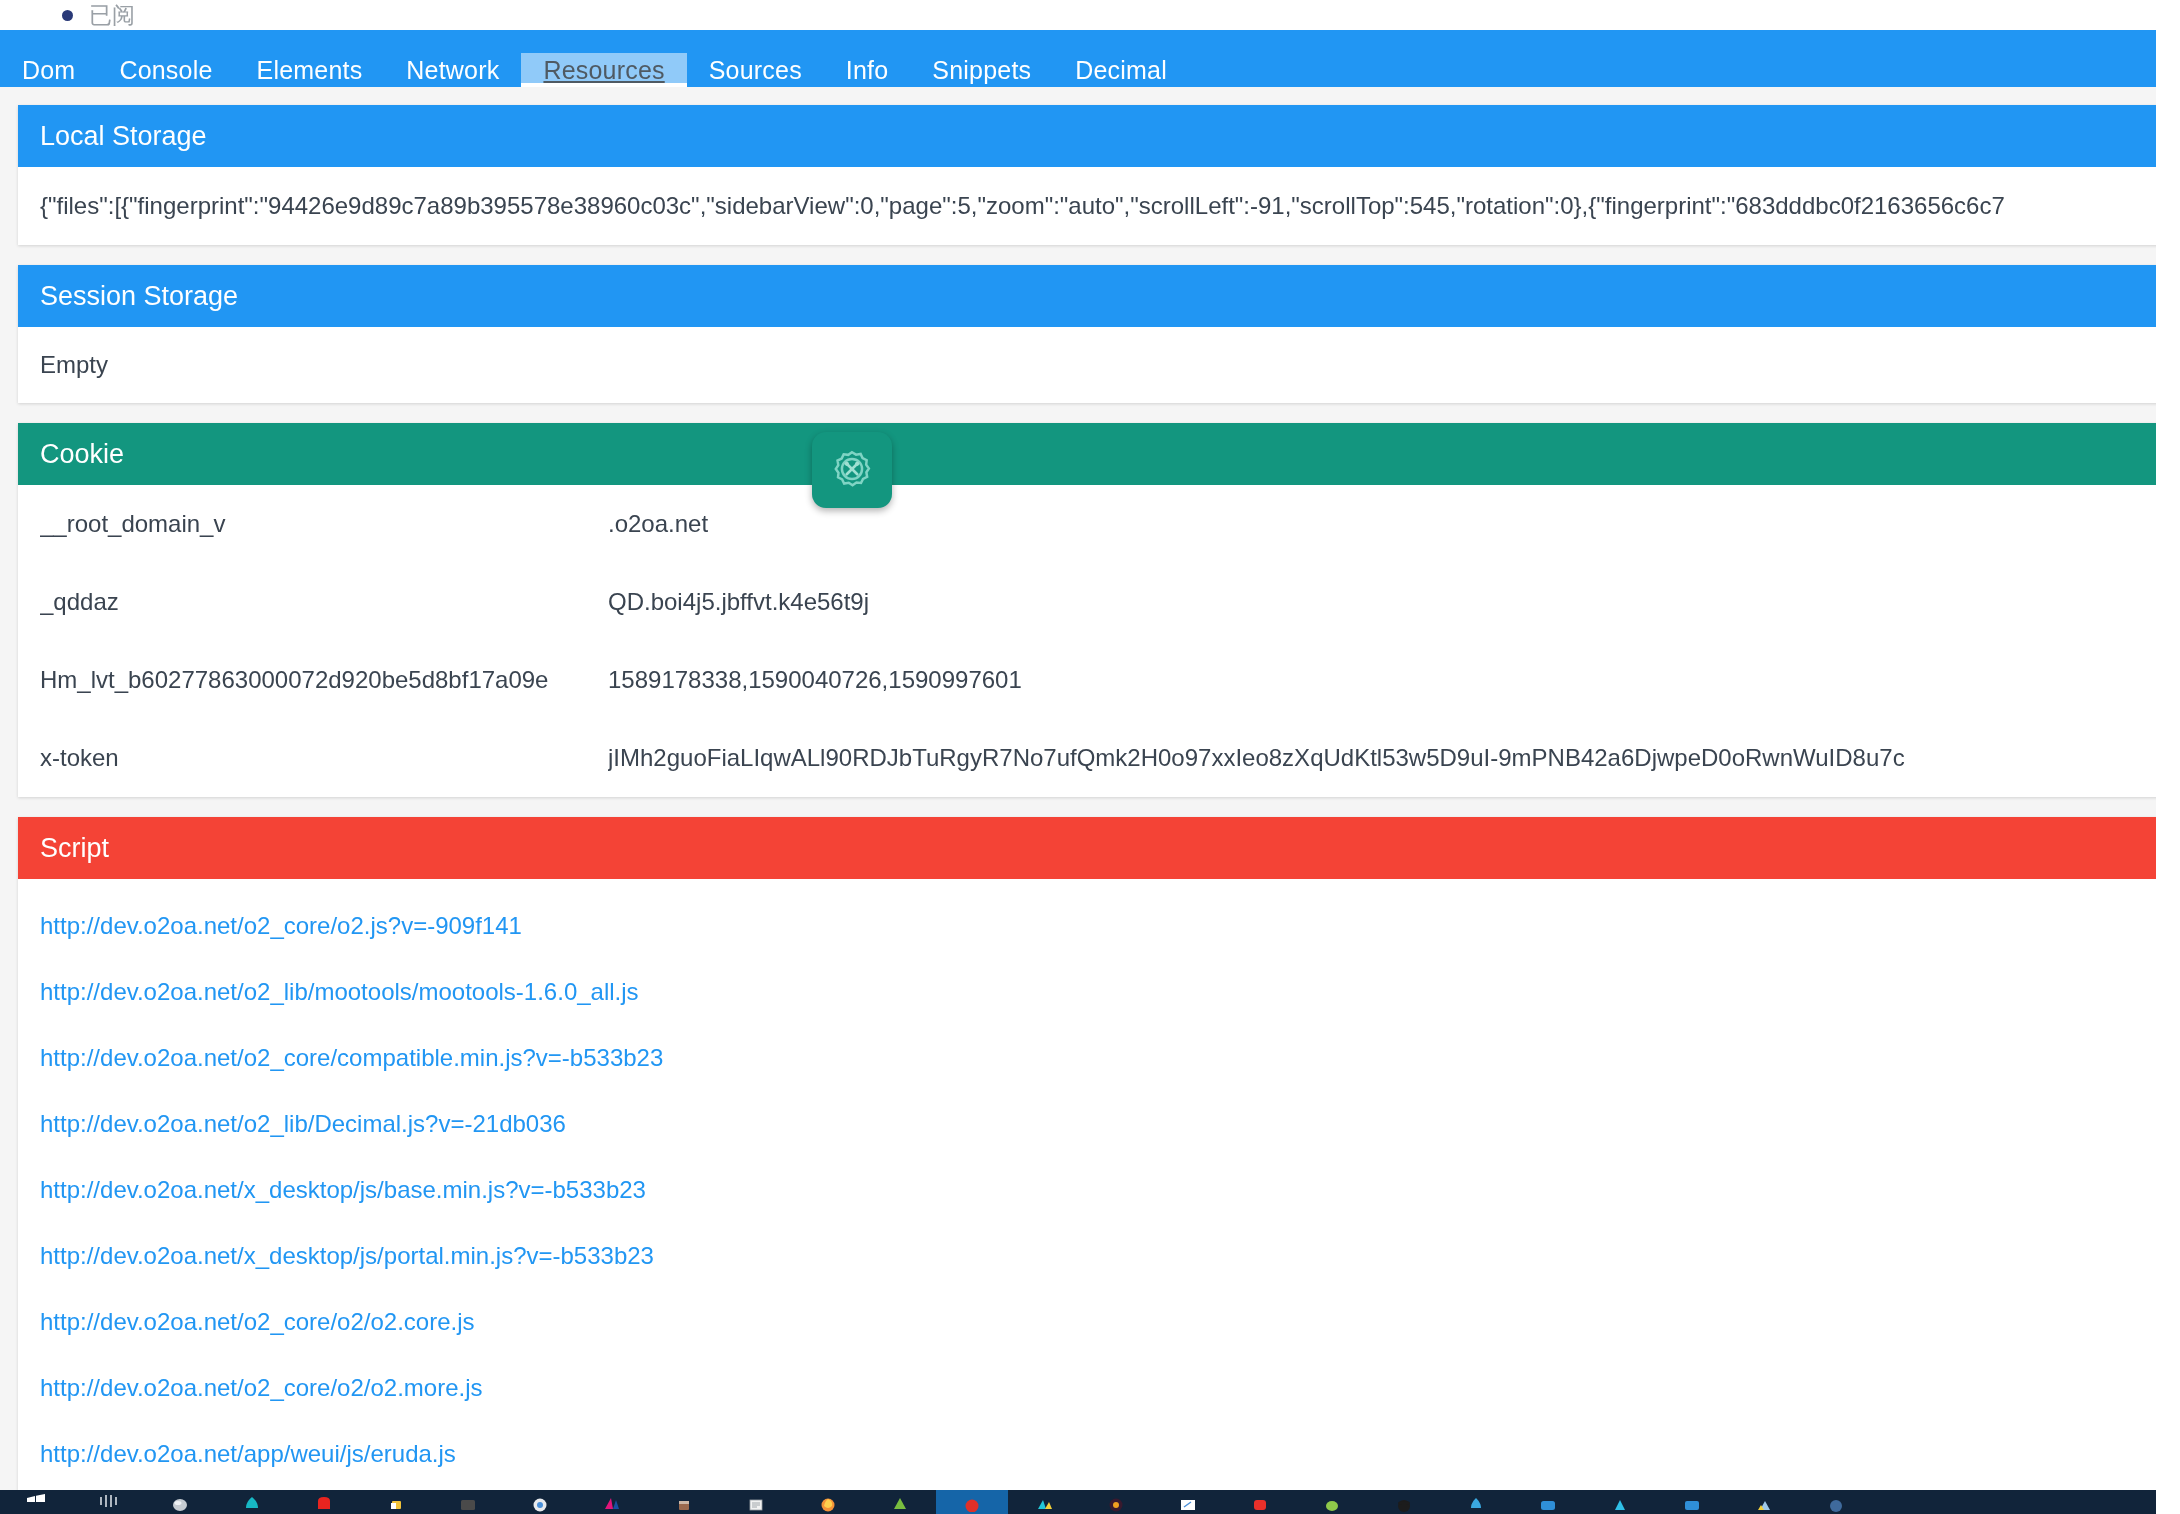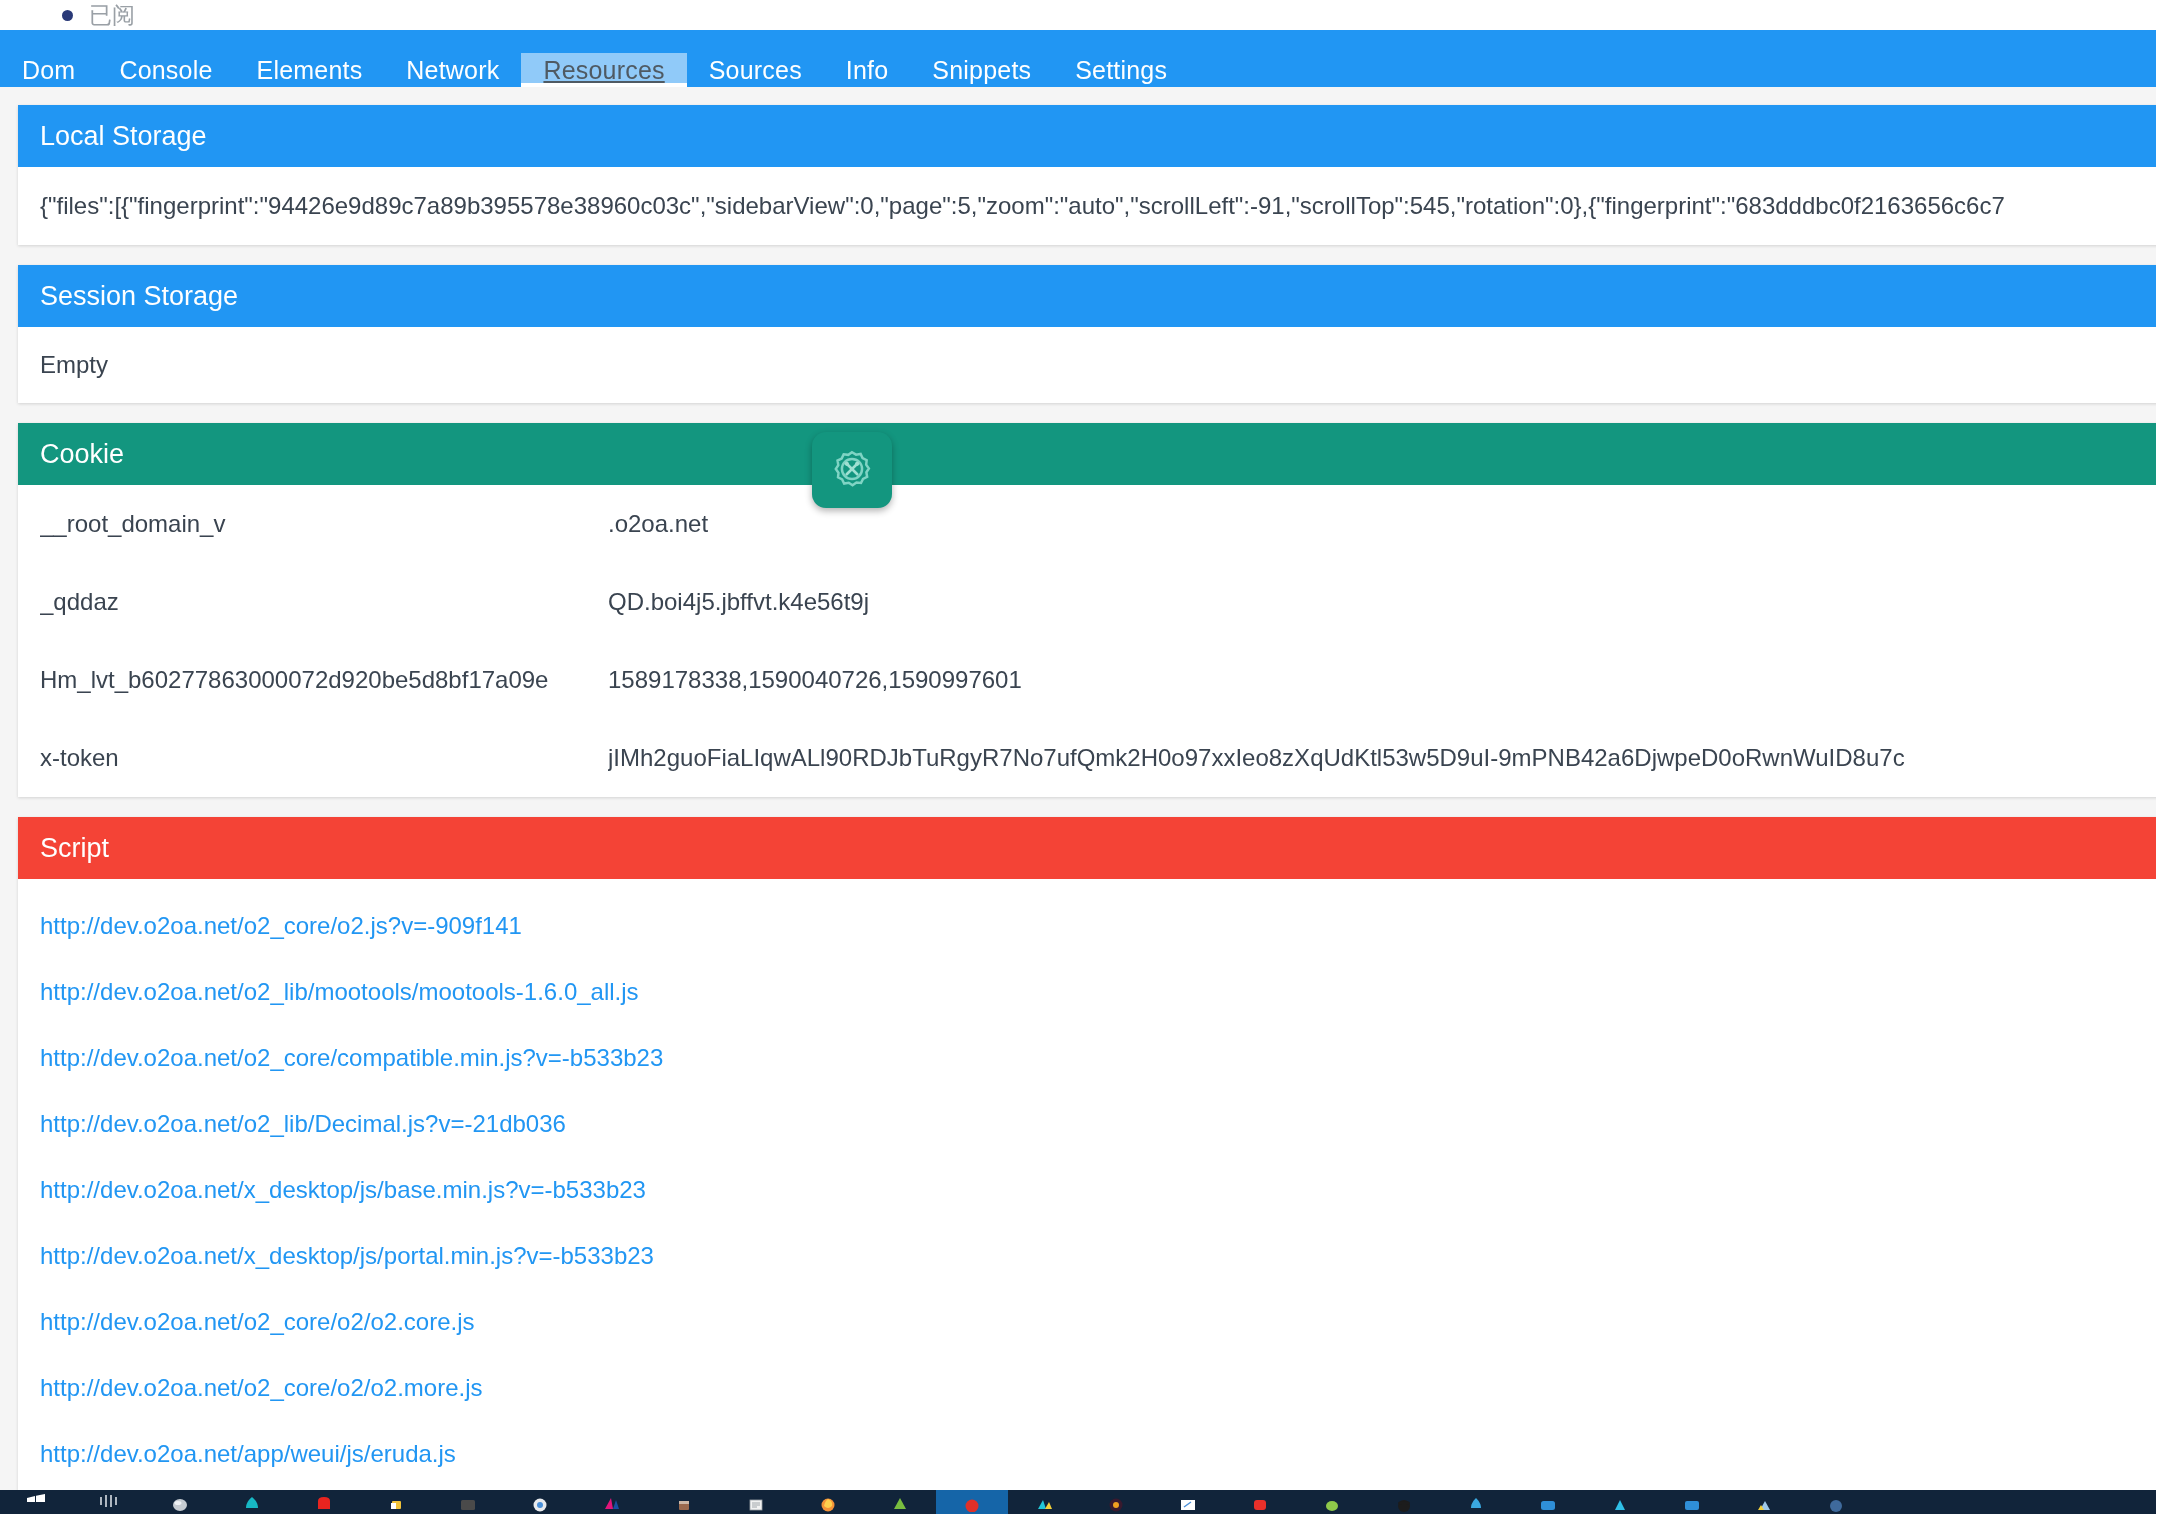--- a/index.html
+++ b/index.html
@@ -346,21 +346,21 @@
     <div class="tab">
         <span>Sources</span>
       </div>
     <div class="tab">
         <span>Info</span>
       </div>
     <div class="tab">
         <span>Snippets</span>
       </div>
     <div class="tab">
-        <span>Settings</span>
+        <span>Decimal</span>
       </div>
   </div>
 
   <div class="resources">
     <div class="resources-inner">
 
       <div class="card">
         <div class="card-header blue">
           <span>Local Storage</span>
         </div>

